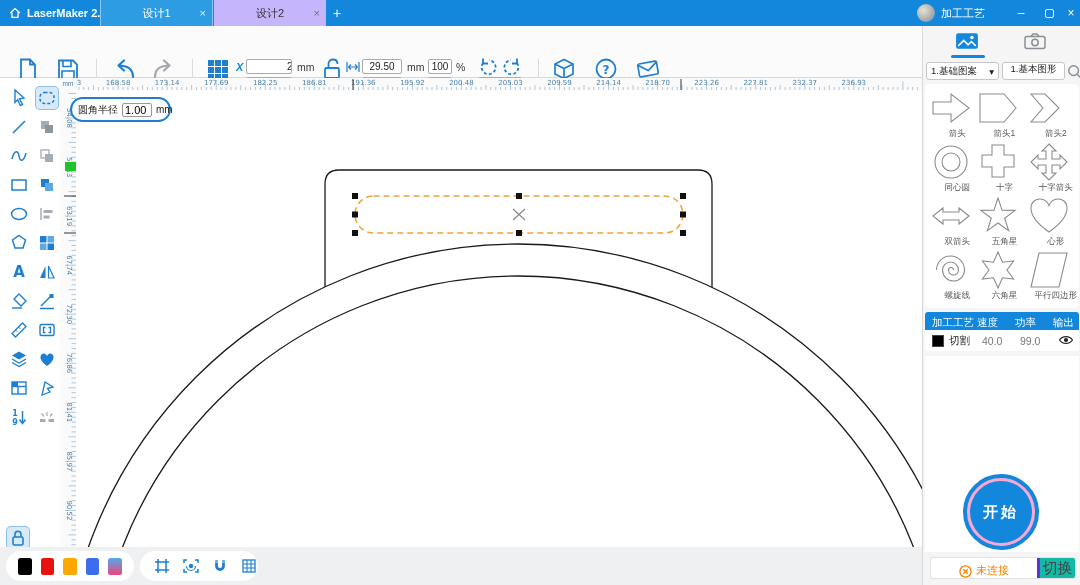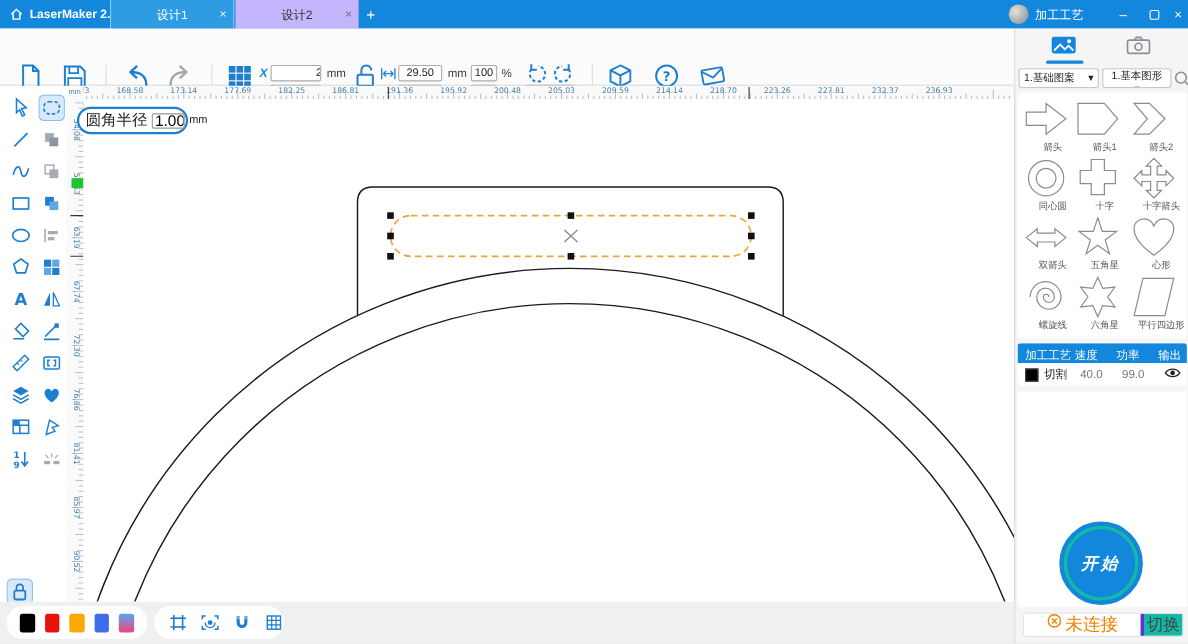--- a/index.html
+++ b/index.html
@@ -44,22 +44,22 @@
 
   
   #ruler-corner { position:absolute; left:60px; top:78px; width:16px; height:12px; background:#FAFAFA;
                   font-size:6.5px; color:#4A7FA8; text-align:center; line-height:12px; }
   #ruler-top { position:absolute; left:76px; top:78px; background:#FAFAFA; }
   #ruler-left { position:absolute; left:60px; top:90px; background:#FAFAFA; }
   #canvas { position:absolute; left:76px; top:90px; width:846px; height:457px; background:#fff; overflow:hidden; }
 
   #fillet-tooltip { position:absolute; left:70px; top:97px; width:101px; height:25px; background:#fff;
                     border:2px solid #1E7FD0; border-radius:13px; display:flex; align-items:center; padding:0 6px; gap:4px; z-index:5; }
-  #fillet-tooltip .lab { font-size:14px; color:#222; white-space:nowrap; }
-  #fillet-tooltip input { width:30px; height:14px; border:1px solid #999; border-radius:2px; font-size:14px; padding-left:2px;
+  #fillet-tooltip .lab { font-size:10px; color:#222; white-space:nowrap; }
+  #fillet-tooltip input { width:30px; height:14px; border:1px solid #999; border-radius:2px; font-size:11px; padding-left:2px;
                           font-family:"Liberation Sans","DejaVu Sans",sans-serif; }
   #fillet-tooltip .unit { font-size:10px; color:#222; }
 
   
   #bottom-strip { position:absolute; left:0; top:547px; width:922px; height:38px; background:#EFF0F1; }
   .pill { position:absolute; top:4px; height:30px; background:#fff; border-radius:16px; display:flex; align-items:center; }
   #pill-colors { left:6px; width:128px; gap:9px; padding:0 12px; }
   #pill-tools { left:140px; width:118px; gap:11px; padding:0 13px; }
   .swatch { width:17px; height:17px; border-radius:2.5px; cursor:pointer; }
   .btool { width:18px; height:18px; cursor:pointer; }
@@ -85,25 +85,25 @@
   #process-head span:nth-child(2){ width:38px; }
   #process-head span:nth-child(3){ width:38px; }
   #process-head span:nth-child(4){ width:26px; }
   .process-row { height:21px; display:flex; align-items:center; font-size:10.5px; cursor:pointer; }
   .process-row .sw { width:12px; height:12px; margin-left:7px; margin-right:5px; border:1px solid #444; }
   .process-row .nm { width:33px; color:#222; }
   .process-row .spd{ width:38px; color:#777; }
   .process-row .pwr{ width:38px; color:#777; }
 
   #start-card { position:absolute; left:2px; top:330px; width:154px; height:196px; background:#fff; }
-  #start-btn { position:absolute; left:38px; top:118px; width:76px; height:76px; border:4px solid #1287DC; border-radius:50%; cursor:pointer; background:#14b8a6;font-style:italic; }
+  #start-btn { position:absolute; left:38px; top:118px; width:76px; height:76px; border:4px solid #1287DC; border-radius:50%; cursor:pointer; background:#f9a8d4; }
   #start-btn .inner { position:absolute; left:3px; top:3px; width:62px; height:62px; border-radius:50%; background:#1287DC;
                       color:#fff; font-size:15px; font-weight:bold; letter-spacing:3px; display:flex; align-items:center; justify-content:center; }
   #conn-pill { position:absolute; left:7px; top:531px; width:146px; height:22px; background:#fff; border:1px solid #E2E2E2; border-radius:3px; display:flex; overflow:hidden; }
-  #conn-status { flex:1; display:flex; align-items:flex-start; justify-content:center; gap:4px; font-size:16px; color:#F08300; cursor:pointer; }
+  #conn-status { flex:1; display:flex; align-items:flex-end; justify-content:center; gap:4px; font-size:11px; color:#F08300; cursor:pointer; }
   #conn-switch { width:38px; background:#14b8a6; border-left:3px solid #6d28d9; font-size:15px; color:#444;
                  display:flex; align-items:center; justify-content:center; cursor:pointer; }
 </style>
 </head>
 <body>
 
 <div id="app">
 
   <header id="titlebar">
     <span class="abs home">

